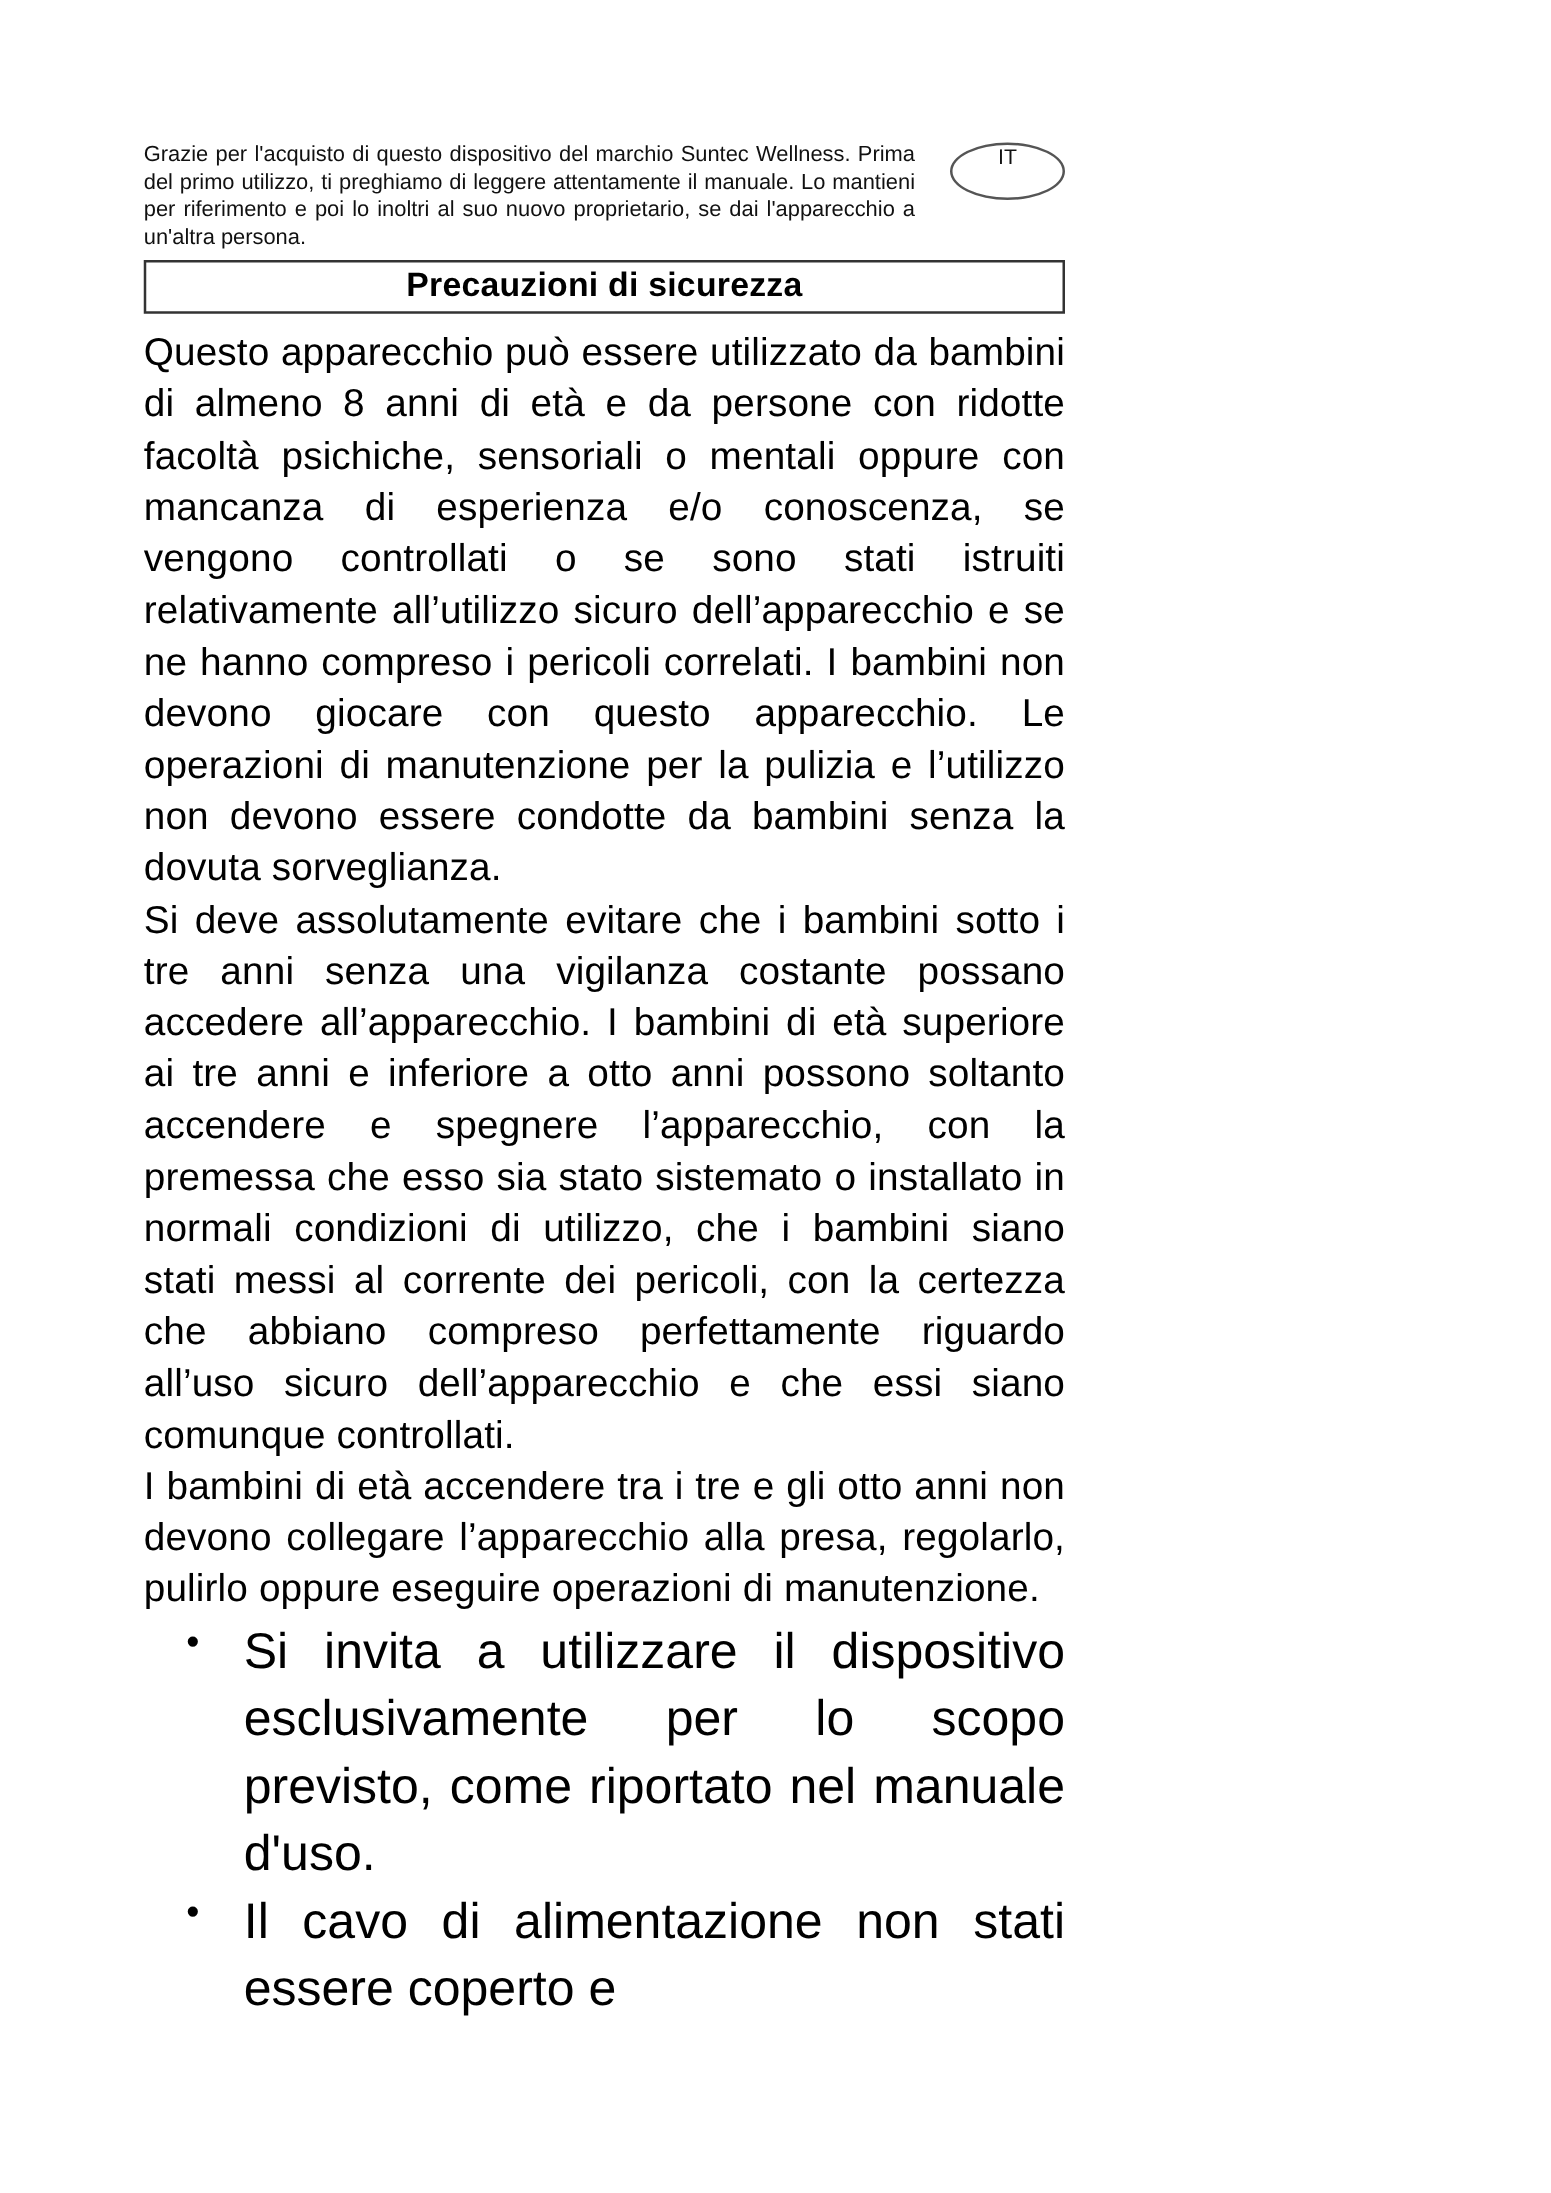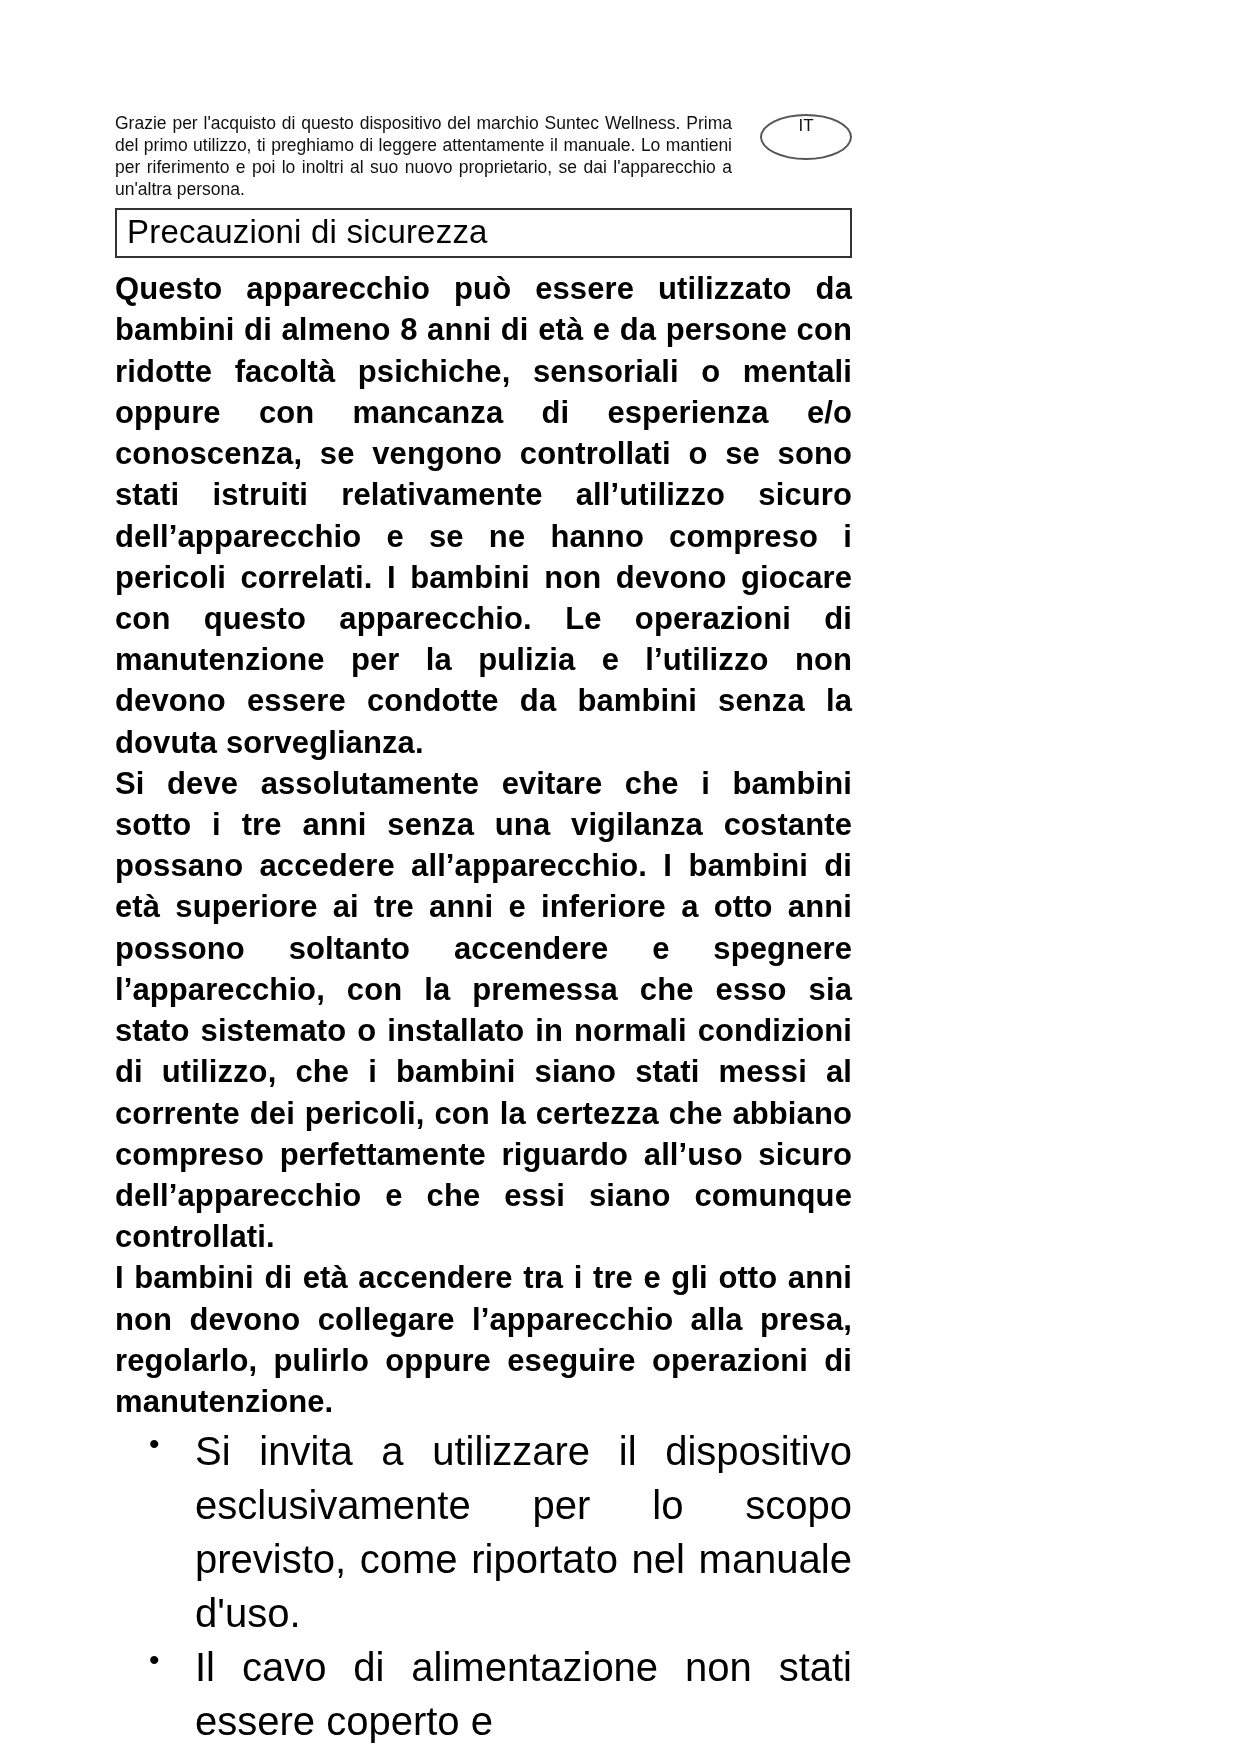--- a/index.html
+++ b/index.html
@@ -45,31 +45,32 @@
     font-size: 17px;
     color: #111111;
   }
   .heading-box {
     border: 2px solid #333333;
     margin-top: 8px;
     padding: 3px 10px 5px 10px;
   }
   .heading-box h1 {
     margin: 0;
-    font-size: 33px;
-    font-weight: normal;
+    font-size: 27px;
+    font-weight: bold;
     letter-spacing: 0.2px;
+    text-align: center;
   }
   .body-text {
     margin-top: 10px;
   }
   .para {
     margin: 0;
     font-size: 31px;
-    font-weight: bold;
+    font-weight: normal;
     line-height: 1.33;
     text-align: justify;
     letter-spacing: 0.1px;
   }
   .bullets {
     list-style: none;
     margin: 2px 0 0 0;
     padding: 0 0 0 80px;
     font-size: 40px;
     font-weight: normal;

